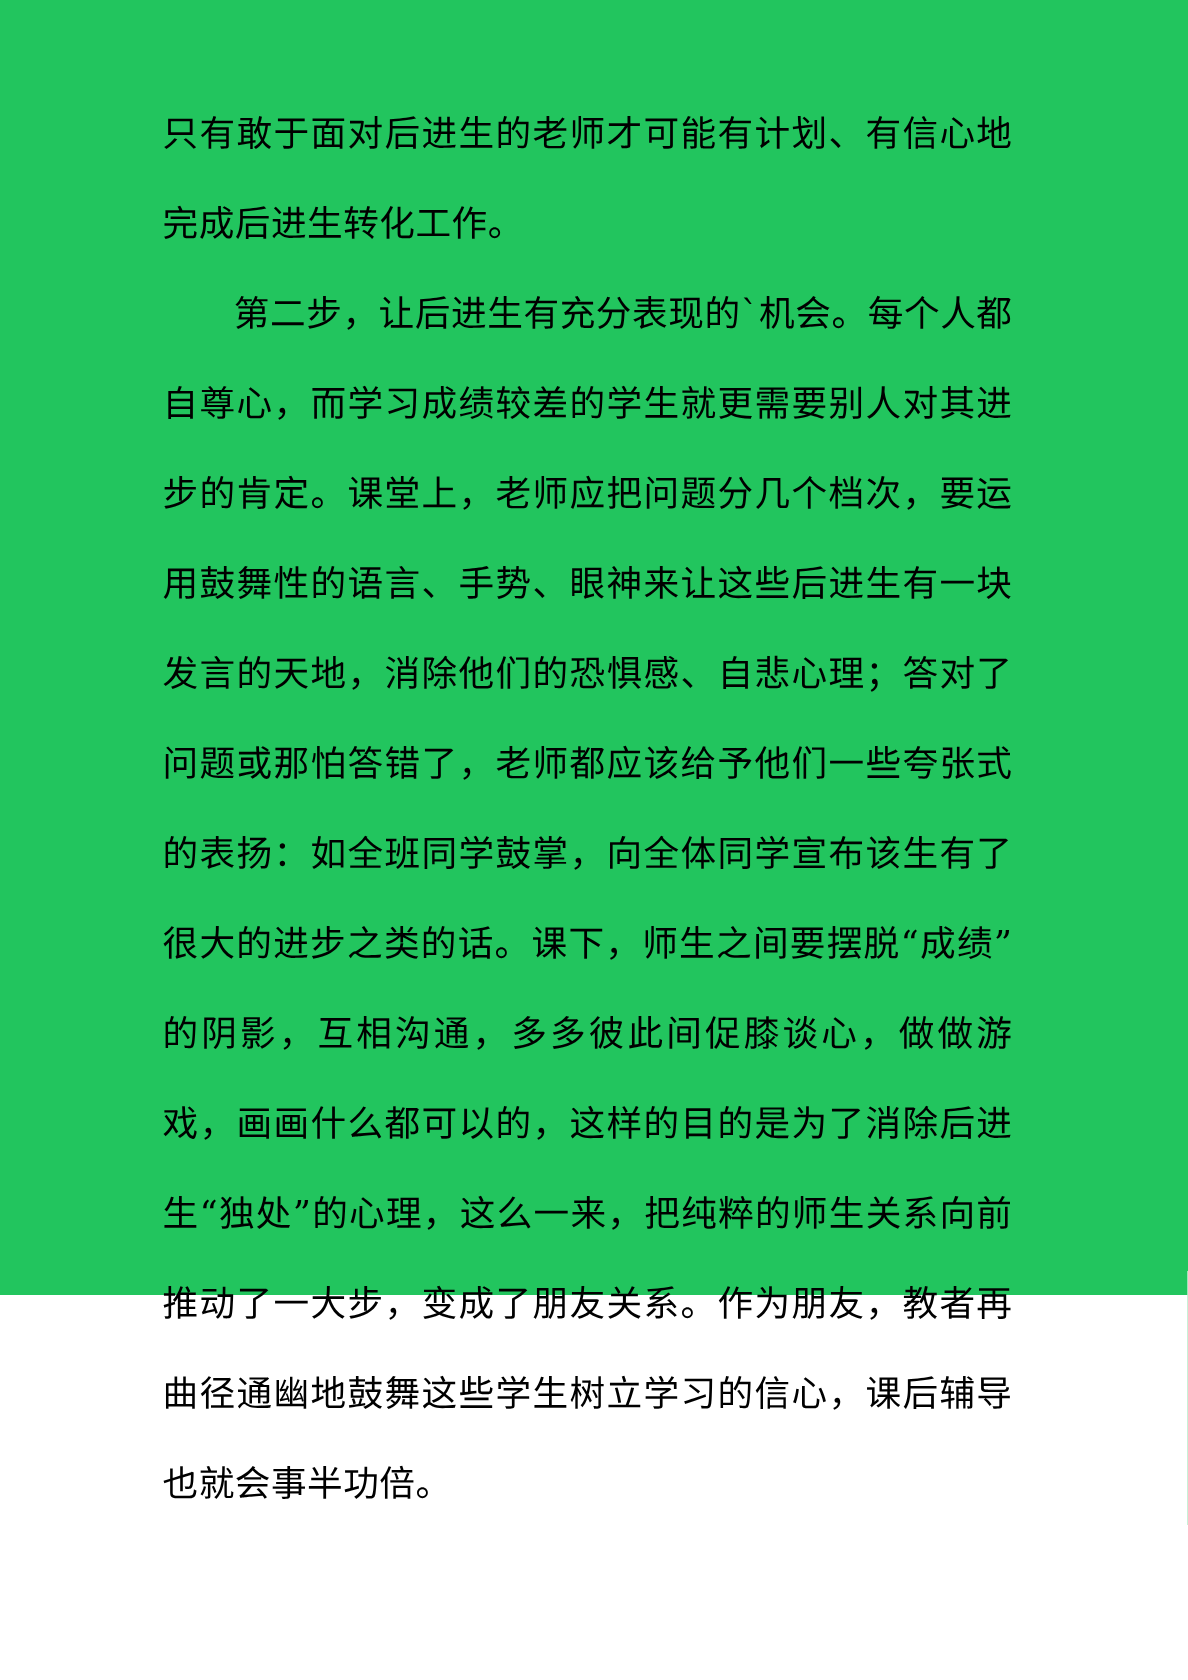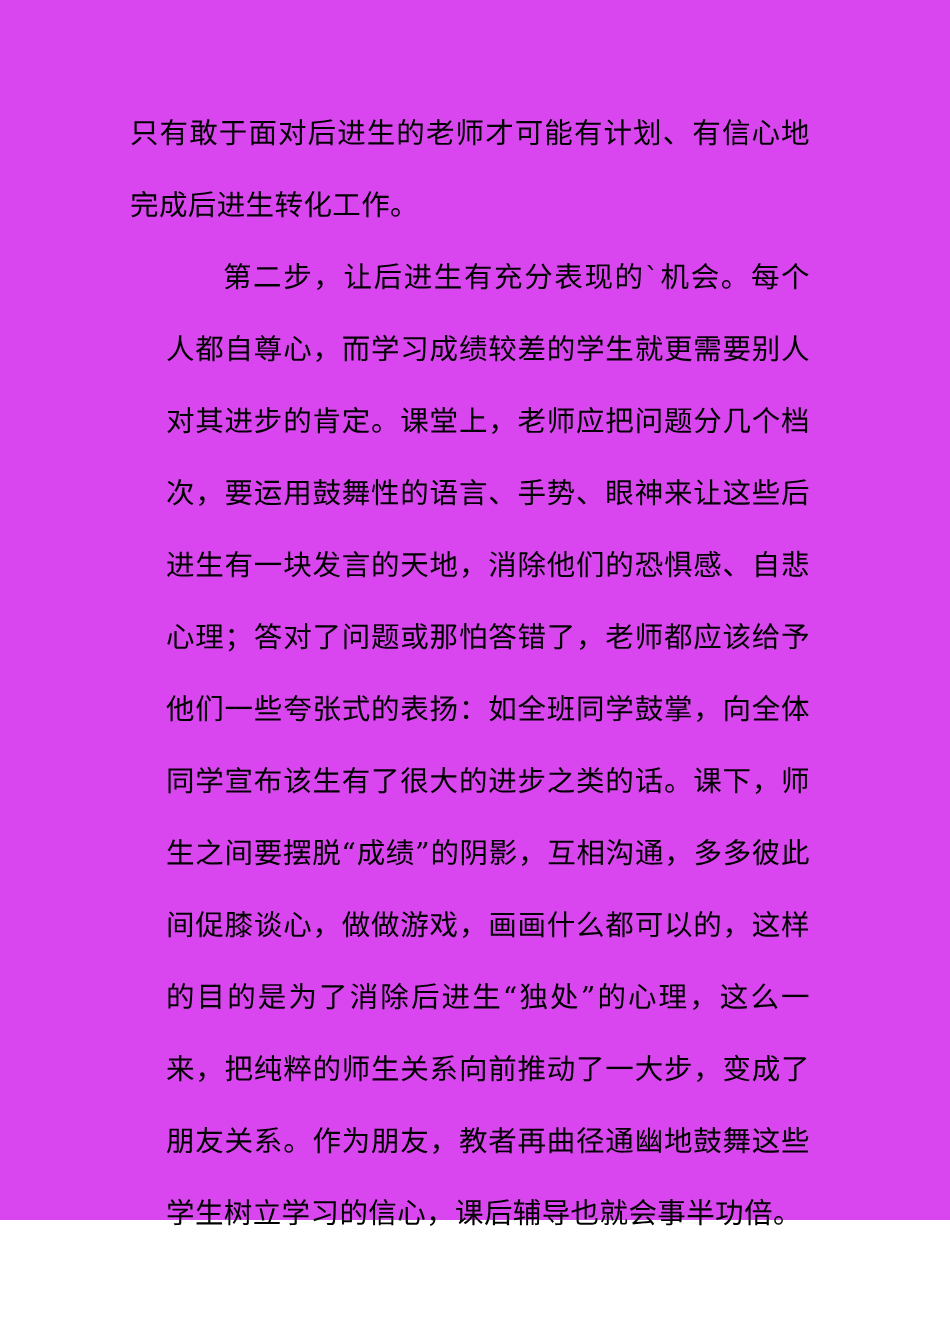--- a/index.html
+++ b/index.html
@@ -11,41 +11,40 @@
   body {
     width: 950px;
     height: 1344px;
     overflow: hidden;
     font-family: "DejaVu Serif", "Liberation Serif", serif;
     color: #000000;
   }
   .page {
     position: relative;
     width: 950px;
-    height: 1220px;
-    background: #d946ef;
+    height: 1036px;
+    background: #22c55e;
     box-sizing: border-box;
-    padding: 98px 140px 40px 130px;
+    padding: 72px 140px 40px 130px;
   }
   .doc-body {
     font-size: 28.5px;
     line-height: 72px;
     letter-spacing: 0.4px;
     text-align: justify;
     text-justify: inter-ideograph;
   }
   .para {
     margin: 0;
     padding: 0;
     text-align: justify;
     text-justify: inter-ideograph;
   }
   .para + .para {
     margin-top: 0;
-    margin-left: 36px;
   }
   .indent {
     text-indent: 2em;
   }
 </style>
 </head>
 <body>
 
 <div class="page">
   <div class="doc-body">

